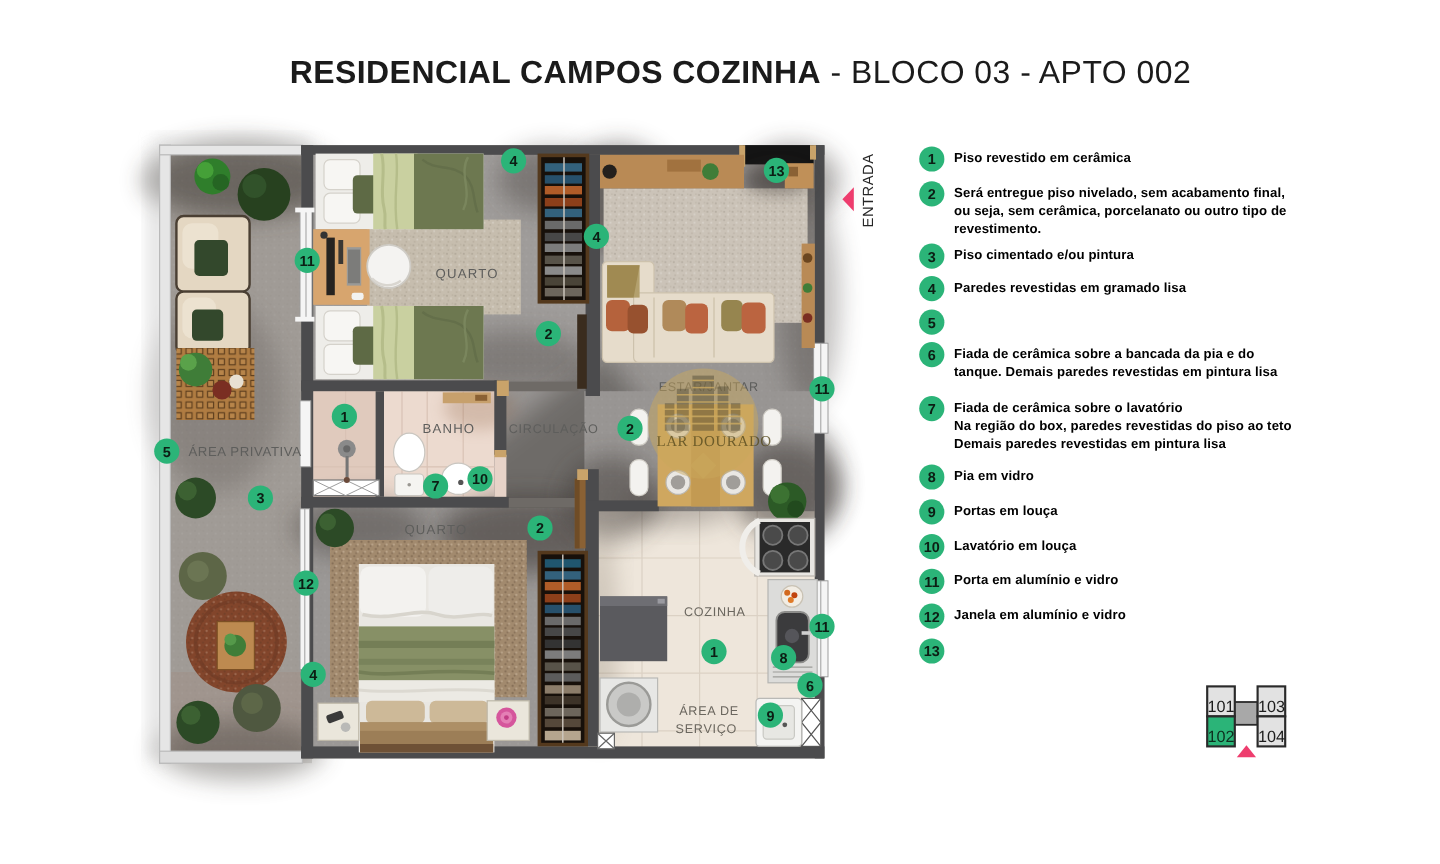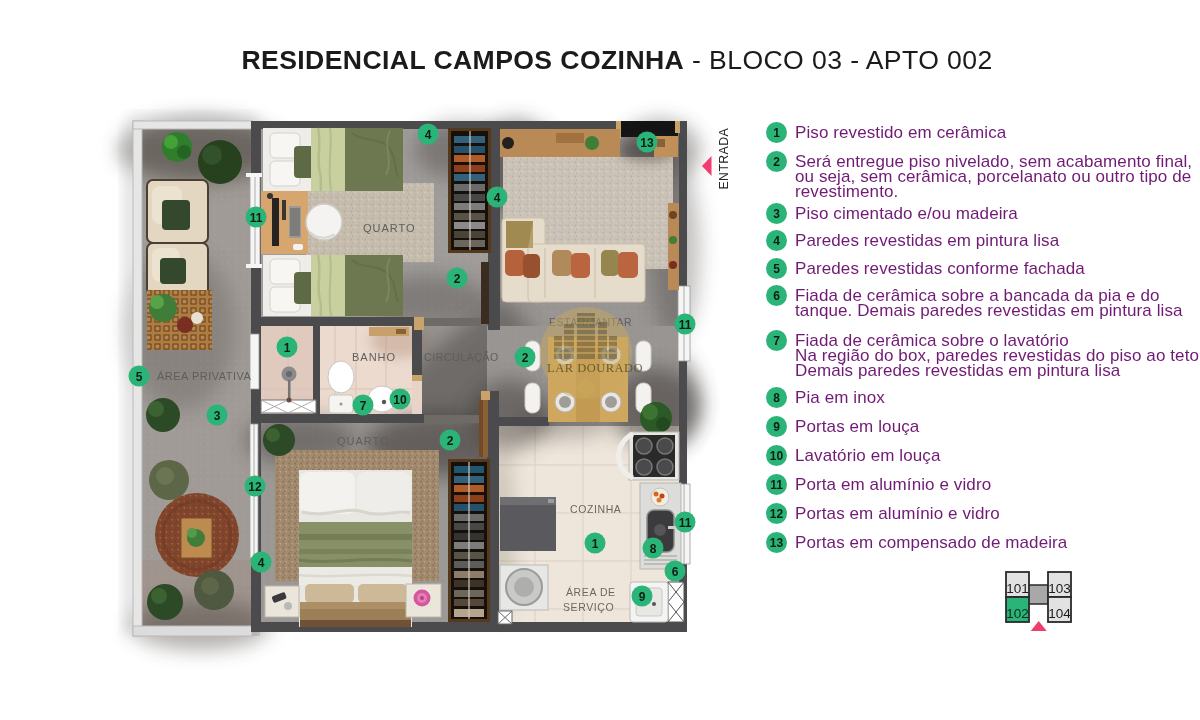--- a/index.html
+++ b/index.html
@@ -1,20 +1,20 @@
 <!DOCTYPE html>
 <html><head>
 <meta charset="utf-8">
 <style>
   html,body{margin:0;padding:0;}
   body{width:1200px;height:720px;background:#ffffff;font-family:"Liberation Sans", sans-serif;position:relative;overflow:hidden;}
   .abs{position:absolute;}
   .legend-item{position:absolute;left:766px;display:flex;align-items:flex-start;}
   .lnum{width:21px;height:21px;border-radius:50%;background:#2bb478;color:#0c1e14;font-weight:bold;font-size:12px;display:flex;align-items:center;justify-content:center;flex:0 0 21px;}
-  .ltxt{margin-left:8px;font-size:17px;line-height:15.2px;color:#701a75;padding-top:3px;letter-spacing:0.1px;}
+  .ltxt{margin-left:8px;font-size:11px;line-height:15.2px;color:#000000;padding-top:3px;letter-spacing:0.1px;font-weight:bold;}
 </style>
 </head>
 <body>
 
 <div class="abs" style="left:0;top:45px;width:1234px;text-align:center;font-size:26.6px;color:#1b1b1b;letter-spacing:0.4px;"><b>RESIDENCIAL CAMPOS COZINHA</b> - BLOCO 03 - APTO 002</div>
 
 <svg class="abs" style="left:0;top:0;" width="1200" height="720" viewBox="0 0 1200 720">
   <defs>
     <filter id="blur6" x="-50%" y="-50%" width="200%" height="200%">
         <feGaussianBlur stdDeviation="6"></feGaussianBlur>
@@ -713,71 +713,69 @@
     <div class="ltxt">Piso revestido em cerâmica</div>
   </div>
 
 <div class="legend-item" style="top:151px;">
     <div class="lnum">2</div>
     <div class="ltxt">Será entregue piso nivelado, sem acabamento final,<br>ou seja, sem cerâmica, porcelanato ou outro tipo de<br>revestimento.</div>
   </div>
 
 <div class="legend-item" style="top:203px;">
     <div class="lnum">3</div>
-    <div class="ltxt">Piso cimentado e/ou madeira</div>
+    <div class="ltxt">Piso cimentado e/ou pintura</div>
   </div>
 
 <div class="legend-item" style="top:230px;">
     <div class="lnum">4</div>
-    <div class="ltxt">Paredes revestidas em pintura lisa</div>
+    <div class="ltxt">Paredes revestidas em gramado lisa</div>
   </div>
 
 <div class="legend-item" style="top:258px;">
     <div class="lnum">5</div>
-    <div class="ltxt">Paredes revestidas conforme fachada</div>
   </div>
 
 <div class="legend-item" style="top:285px;">
     <div class="lnum">6</div>
     <div class="ltxt">Fiada de cerâmica sobre a bancada da pia e do<br>tanque. Demais paredes revestidas em pintura lisa</div>
   </div>
 
 <div class="legend-item" style="top:330px;">
     <div class="lnum">7</div>
     <div class="ltxt">Fiada de cerâmica sobre o lavatório<br>Na região do box, paredes revestidas do piso ao teto<br>Demais paredes revestidas em pintura lisa</div>
   </div>
 
 <div class="legend-item" style="top:387px;">
     <div class="lnum">8</div>
-    <div class="ltxt">Pia em inox</div>
+    <div class="ltxt">Pia em vidro</div>
   </div>
 
 <div class="legend-item" style="top:416px;">
     <div class="lnum">9</div>
     <div class="ltxt">Portas em louça</div>
   </div>
 
 <div class="legend-item" style="top:445px;">
     <div class="lnum">10</div>
     <div class="ltxt">Lavatório em louça</div>
   </div>
 
 <div class="legend-item" style="top:474px;">
     <div class="lnum">11</div>
     <div class="ltxt">Porta em alumínio e vidro</div>
   </div>
 
 <div class="legend-item" style="top:503px;">
     <div class="lnum">12</div>
-    <div class="ltxt">Portas em alumínio e vidro</div>
+    <div class="ltxt">Janela em alumínio e vidro</div>
   </div>
 
 <div class="legend-item" style="top:532px;">
     <div class="lnum">13</div>
-    <div class="ltxt">Portas em compensado de madeira</div>
   </div>
 
 <svg class="abs" style="left:1000px;top:565px;" width="90" height="75" viewBox="0 0 90 75">
 
   <g>
       <rect x="28" y="20" width="20" height="19" fill="#a8a8a8" stroke="#2a2a2a" stroke-width="1.5"></rect>
     </g>
 
   <g>
       <rect x="6" y="7" width="23" height="25" fill="#e2e2e2" stroke="#2a2a2a" stroke-width="1.8"></rect>

